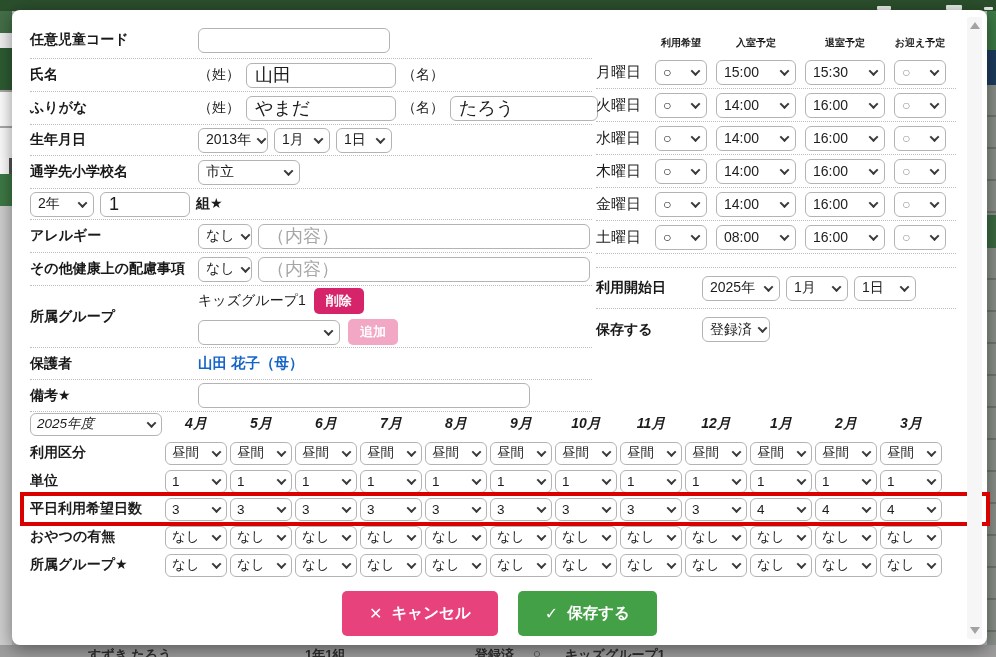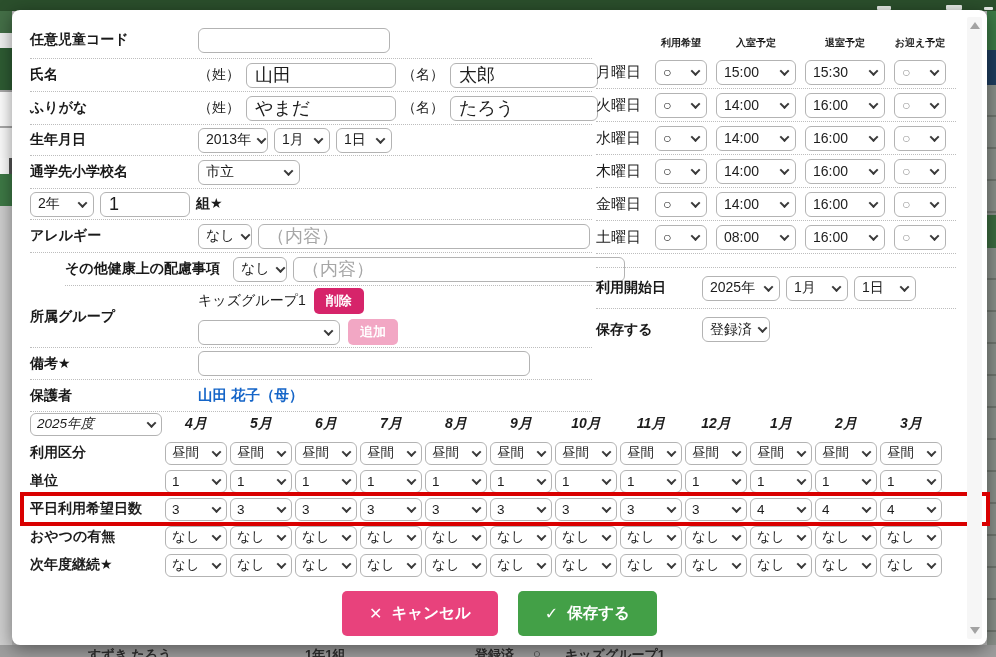--- a/index.html
+++ b/index.html
@@ -119,21 +119,20 @@
       <div class="fval">
           <input class="tin w190" value="" style="">
         </div>
     </div>
     <div class="frow" style="height:33px;">
       <div class="flabel">氏名</div>
       <div class="fval">
         <span class="paren">（姓）</span>
         <input class="tin w150" value="山田" style="">
         <span class="paren">（名）</span>
-        <input class="tin w148" value="太郎" style="">
       </div>
     </div>
     <div class="frow" style="height:33px;">
       <div class="flabel">ふりがな</div>
       <div class="fval">
         <span class="paren">（姓）</span>
         <input class="tin w150" value="やまだ" style="">
         <span class="paren">（名）</span>
         <input class="tin w148" value="たろう" style="">
       </div>
@@ -177,21 +176,21 @@
     <div class="frow" style="height:33px;">
       <div class="flabel">アレルギー</div>
       <div class="fval">
         <div class="select w52">
             <span class="sv">なし</span>
             <span class="chev"></span>
           </div>
         <input class="tin w330" placeholder="（内容）" style="">
       </div>
     </div>
-    <div class="frow" style="height:33px;margin-left:35px;">
+    <div class="frow" style="height:33px;">
       <div class="flabel">その他健康上の配慮事項</div>
       <div class="fval">
         <div class="select w52">
             <span class="sv">なし</span>
             <span class="chev"></span>
           </div>
         <input class="tin w330" placeholder="（内容）" style="">
       </div>
     </div>
     <div class="frow" style="height:62px;">
@@ -204,29 +203,29 @@
         <div class="gline">
           <div class="select w140">
               <span class="sv"></span>
               <span class="chev"></span>
             </div>
           <button class="btn-sm btn-add">追加</button>
         </div>
       </div>
     </div>
     <div class="frow" style="height:32px;">
+      <div class="flabel">保護者</div>
+      <div class="fval">
+          <a class="glink">山田 花子（母）</a>
+        </div>
+    </div>
+    <div class="frow" style="height:32px;">
       <div class="flabel">備考★</div>
       <div class="fval">
           <input class="tin w330" value="" style="">
-        </div>
-    </div>
-    <div class="frow" style="height:32px;">
-      <div class="flabel">保護者</div>
-      <div class="fval">
-          <a class="glink">山田 花子（母）</a>
         </div>
     </div>
   </div>
 
   <div class="right-form">
     <div class="wrow whead">
       <div></div>
       <div class="whcell">利用希望</div>
       <div class="whcell">入室予定</div>
       <div class="whcell">退室予定</div>
@@ -584,21 +583,21 @@
           <div class="select">
             <span class="sv">なし</span>
             <span class="chev"></span>
           </div>
           <div class="select">
             <span class="sv">なし</span>
             <span class="chev"></span>
           </div>
         </div>
         <div class="mrow">
-          <div class="mlabel">次年度継続★</div>
+          <div class="mlabel">所属グループ★</div>
           <div class="select">
             <span class="sv">なし</span>
             <span class="chev"></span>
           </div>
           <div class="select">
             <span class="sv">なし</span>
             <span class="chev"></span>
           </div>
           <div class="select">
             <span class="sv">なし</span>

